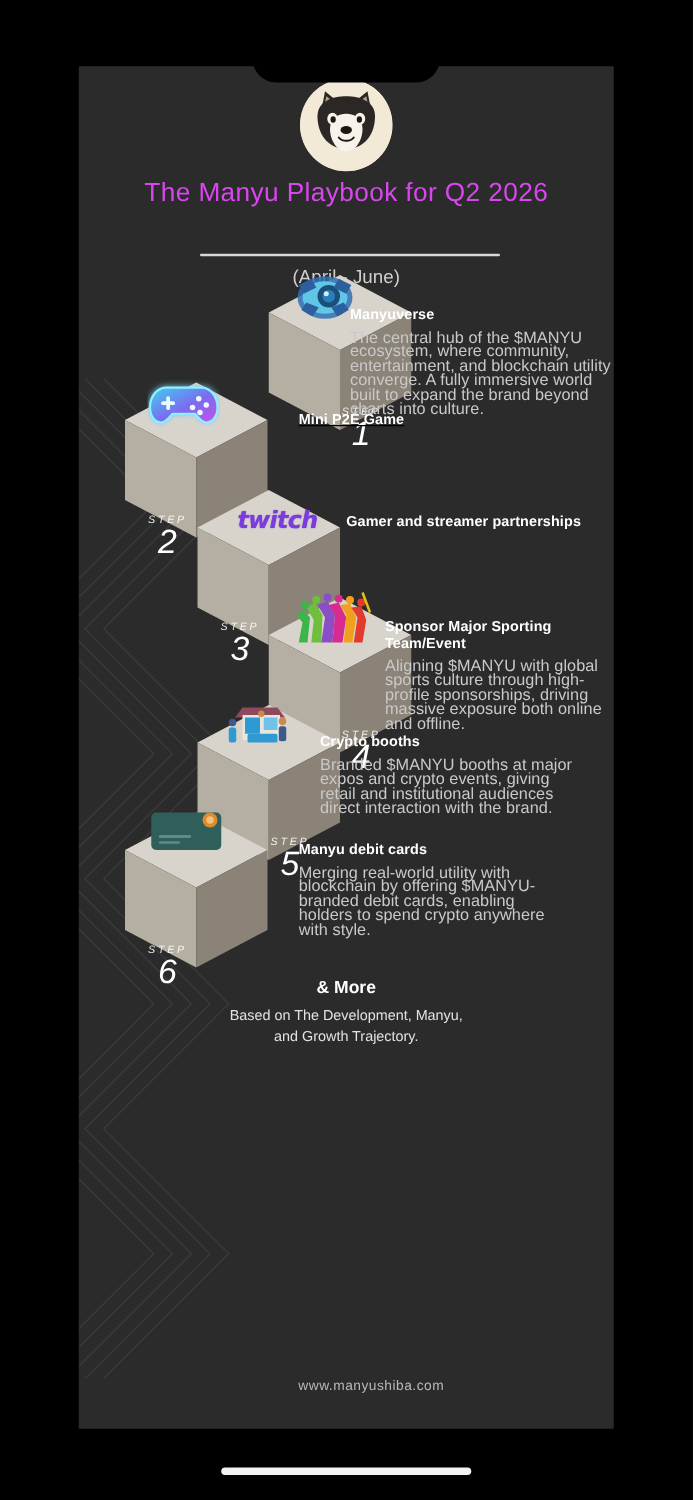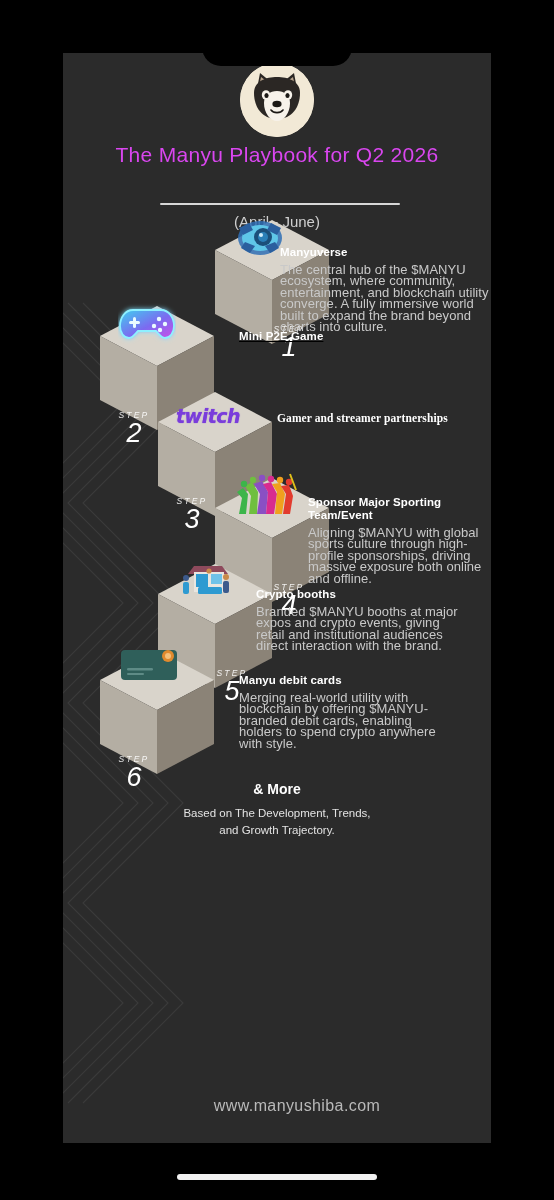--- a/index.html
+++ b/index.html
@@ -30,31 +30,31 @@
   #stairs{position:absolute;left:0;top:165px;width:428px;height:560px;}
 
   .cube{position:absolute;width:118px;height:140px;font-style:italic;}
   .cube svg{position:absolute;left:0;top:0;}
   .cube .steplabel{position:absolute;right:10px;bottom:24px;width:64px;text-align:center;
       color:#ffffff;font-size:8.5px;letter-spacing:2.2px;opacity:.88;}
   .cube .stepnum{position:absolute;right:10px;bottom:-2px;width:64px;text-align:center;
       color:#ffffff;font-size:27px;font-weight:300;line-height:26px;}
   .cube.leftnum .steplabel,.cube.leftnum .stepnum{right:auto;left:4px;}
   .cube .icon{position:absolute;left:50%;transform:translateX(-50%);top:-4px;width:78px;height:60px;
-      display:flex;align-items:center;justify-content:flex-start;}
+      display:flex;align-items:center;justify-content:flex-end;}
 
   
   .tblock{position:absolute;}
   .tblock h3{margin:0 0 5px 0;color:#ffffff;font-size:11.5px;font-weight:bold;letter-spacing:.1px;line-height:13px;}
   .tblock p{margin:0;color:#c9c9c9;font-size:13px;line-height:11.4px;letter-spacing:.05px;}
 
   
   #more{position:absolute;left:0;right:0;top:728px;text-align:center;color:#ffffff;font-size:14px;font-weight:bold;}
   #based{position:absolute;left:0;right:0;top:752px;text-align:center;color:#e2e2e2;font-size:11.5px;line-height:17px;}
-  #site{position:absolute;left:0;right:0;bottom:28px;text-align:center;color:#b9b9b9;font-size:16px;letter-spacing:.4px;padding-left:40px;}
+  #site{position:absolute;left:0;right:0;bottom:28px;text-align:center;color:#b9b9b9;font-size:11px;letter-spacing:.4px;padding-left:40px;}
 
   .twitchword{font-family:"DejaVu Sans",sans-serif;font-weight:bold;font-size:19px;color:#7a3ddb;
       letter-spacing:-.5px;text-shadow:0 0 1px #7a3ddb;}
 </style>
 </head>
 <body>
 
 <div id="screen">
 
   <div id="notch"></div>
@@ -169,21 +169,21 @@
           <polygon points="59,2 116,32 59,62 2,32" fill="#d9d4cb"></polygon>
           <polygon points="2,32 59,62 59,126 2,96" fill="#b4aea3"></polygon>
           <polygon points="59,62 116,32 116,96 59,126" fill="#8b8377"></polygon>
         </svg>
         <div class="icon">
           <span class="twitchword">twitch</span>
         </div>
         <div class="steplabel">STEP</div>
         <div class="stepnum">3</div>
       </div>
-      <div class="tblock" style="left:214px;top:194px;width:215px;font-family:Liberation Serif, serif;">
+      <div class="tblock" style="left:214px;top:194px;width:215px;">
         <h3>Gamer and streamer partnerships</h3>
       </div>
 
       <div class="cube" style="left:150px;top:258px;">
         <svg width="118" height="140" viewBox="0 0 118 140">
           <polygon points="59,2 116,32 59,62 2,32" fill="#d9d4cb"></polygon>
           <polygon points="2,32 59,62 59,126 2,96" fill="#b4aea3"></polygon>
           <polygon points="59,62 116,32 116,96 59,126" fill="#8b8377"></polygon>
         </svg>
         <div class="icon">
@@ -259,21 +259,21 @@
       </div>
       <div class="tblock" style="left:176px;top:456px;width:212px;">
         <h3>Manyu debit cards</h3>
         <p>Merging real-world utility with blockchain by offering $MANYU-branded debit cards, enabling holders to spend crypto anywhere with style.</p>
       </div>
 
     </div>
 
     <div id="more">&amp; More</div>
     <div id="based">
-      <span>Based on The Development, Trends,</span><br>
+      <span>Based on The Development, Manyu,</span><br>
       <span>and Growth Trajectory.</span>
     </div>
 
     <div id="site">www.manyushiba.com</div>
 
   </div>
 
   <div id="home-indicator"></div>
 </div>
 

